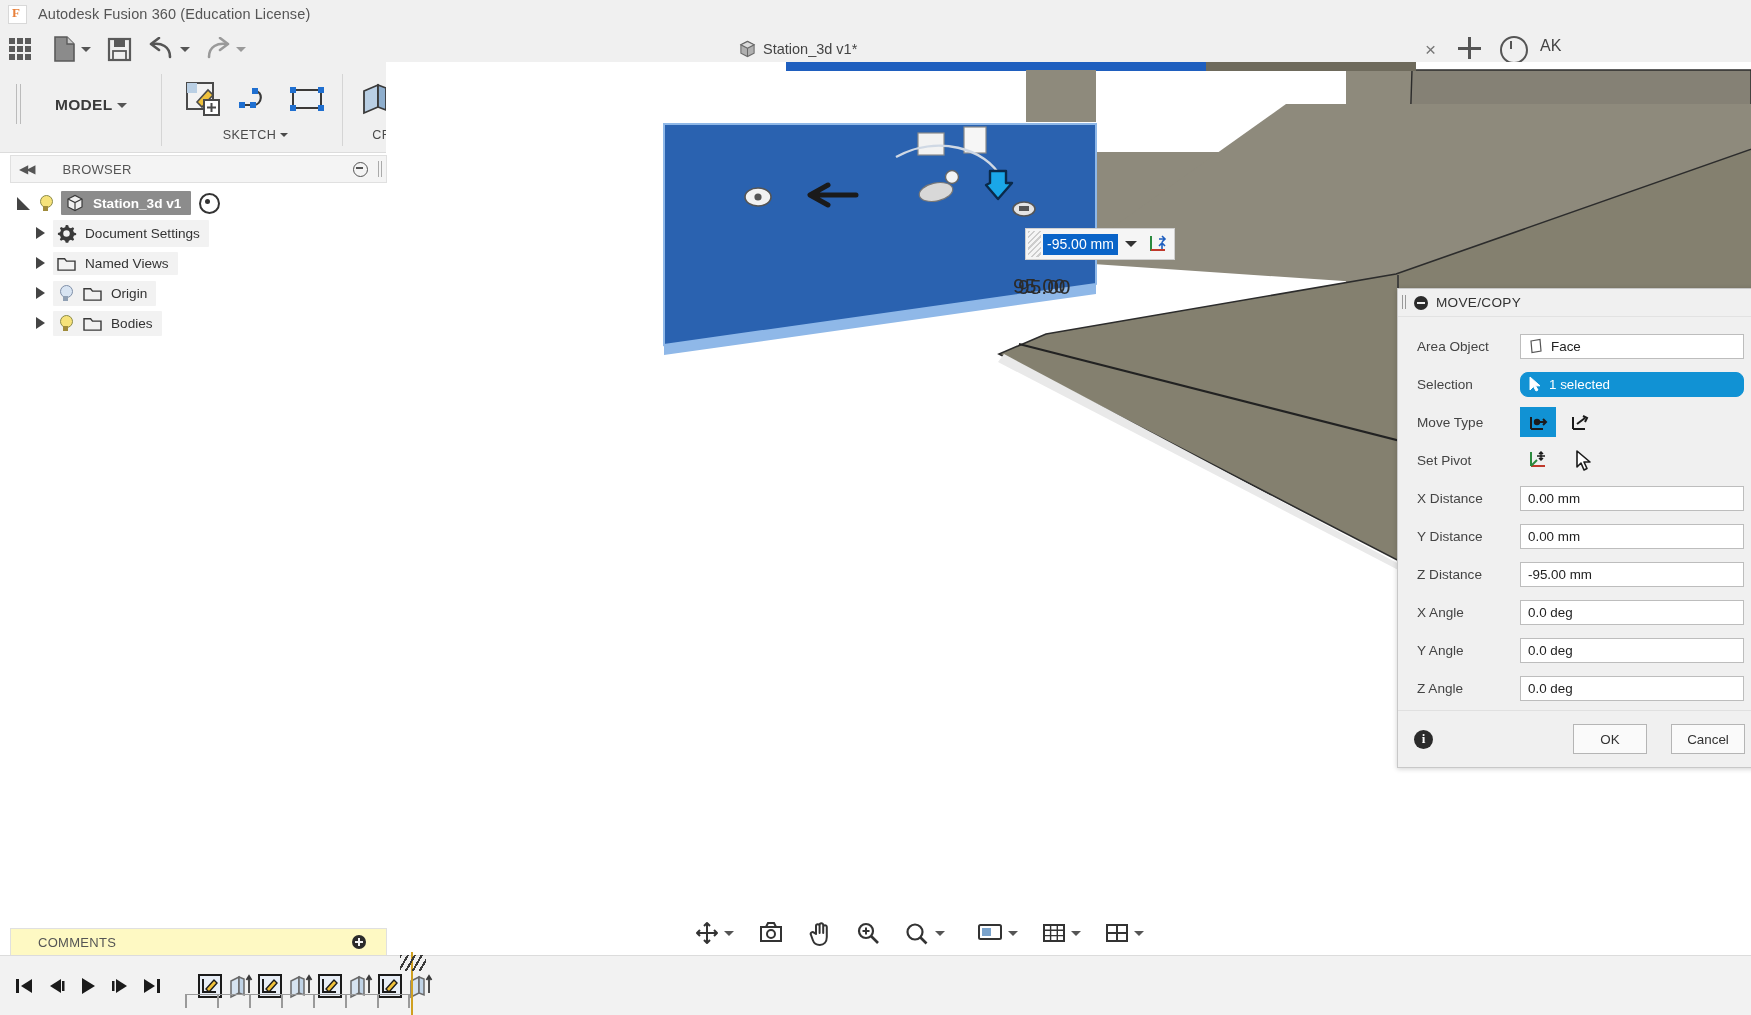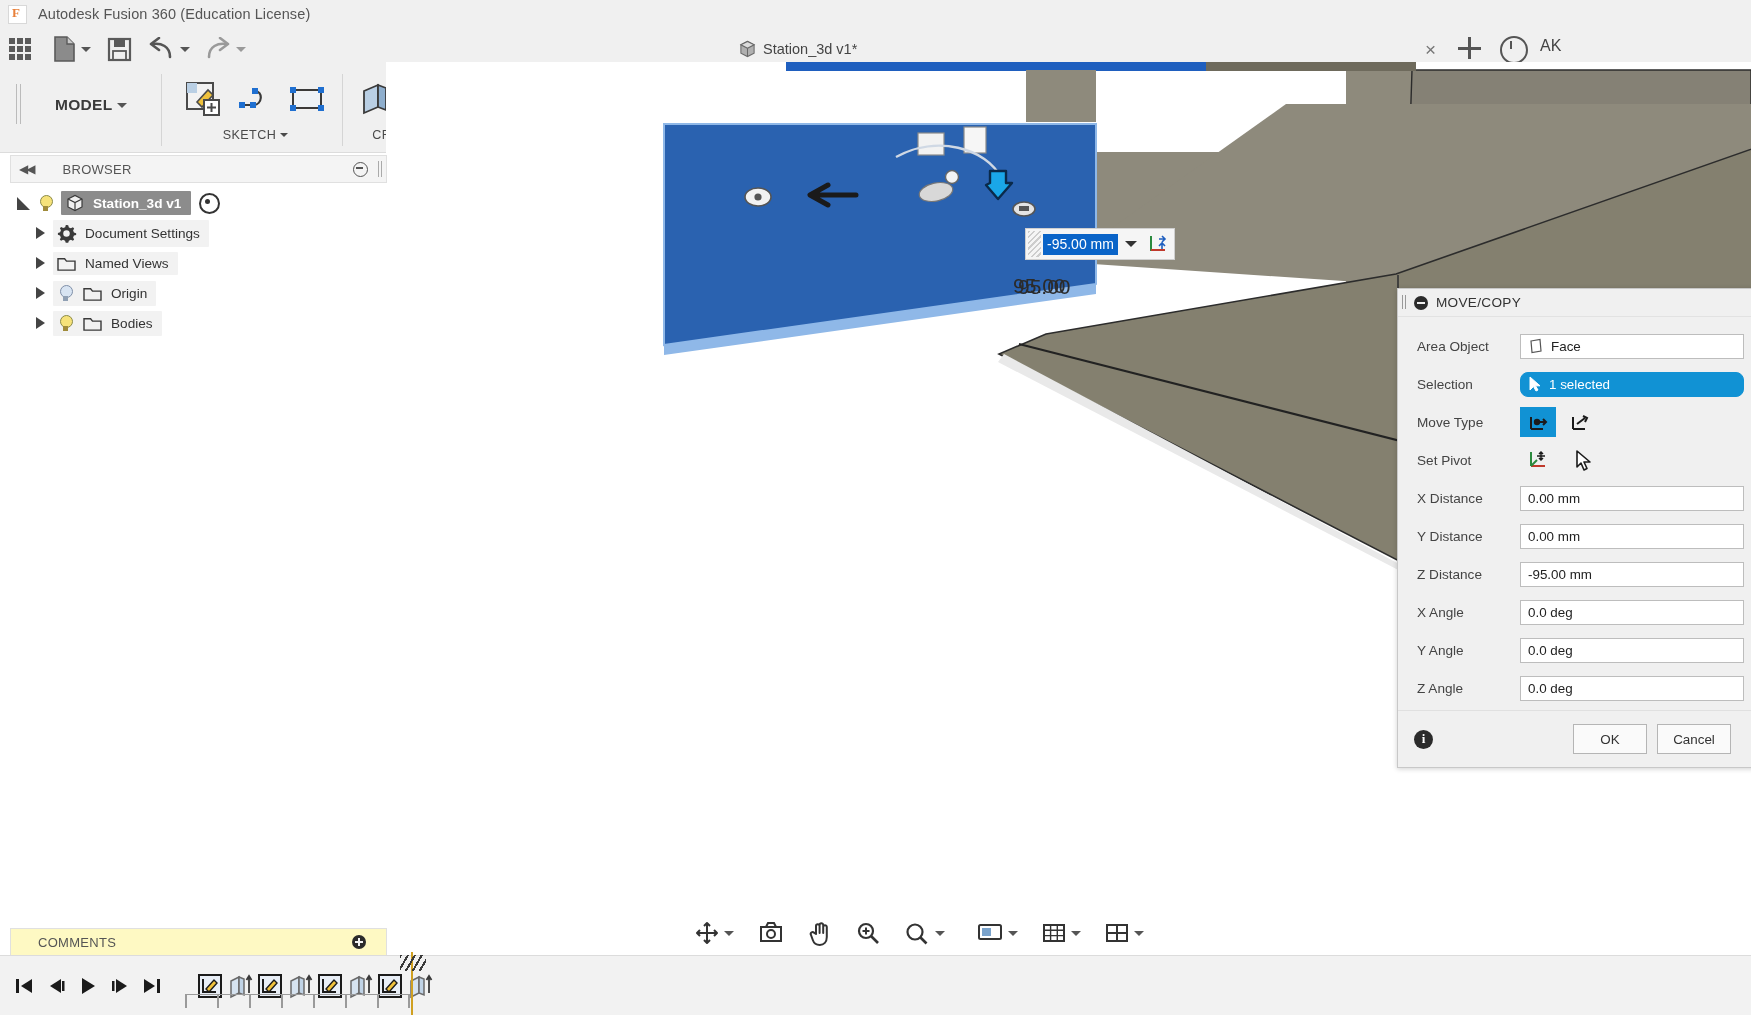--- a/index.html
+++ b/index.html
@@ -671,21 +671,21 @@
         <span class="mclab">Z Angle</span>
         <span class="mcfield">
           <span>0.0 deg</span>
         </span>
       </div>
     </div>
 
     <div class="mcfoot">
       <span class="info-i">i</span>
       <span class="mcbtn" style="margin-left:140px;">OK</span>
-      <span class="mcbtn" style="margin-left:10px;">Cancel</span>
+      <span class="mcbtn" style="margin-left:24px;">Cancel</span>
     </div>
   </div>
 
   <div class="comments">
     <span class="comments-label">COMMENTS</span>
     <span class="comments-plus"></span>
   </div>
 
   <div class="navbar">
     <div class="navbtn">

